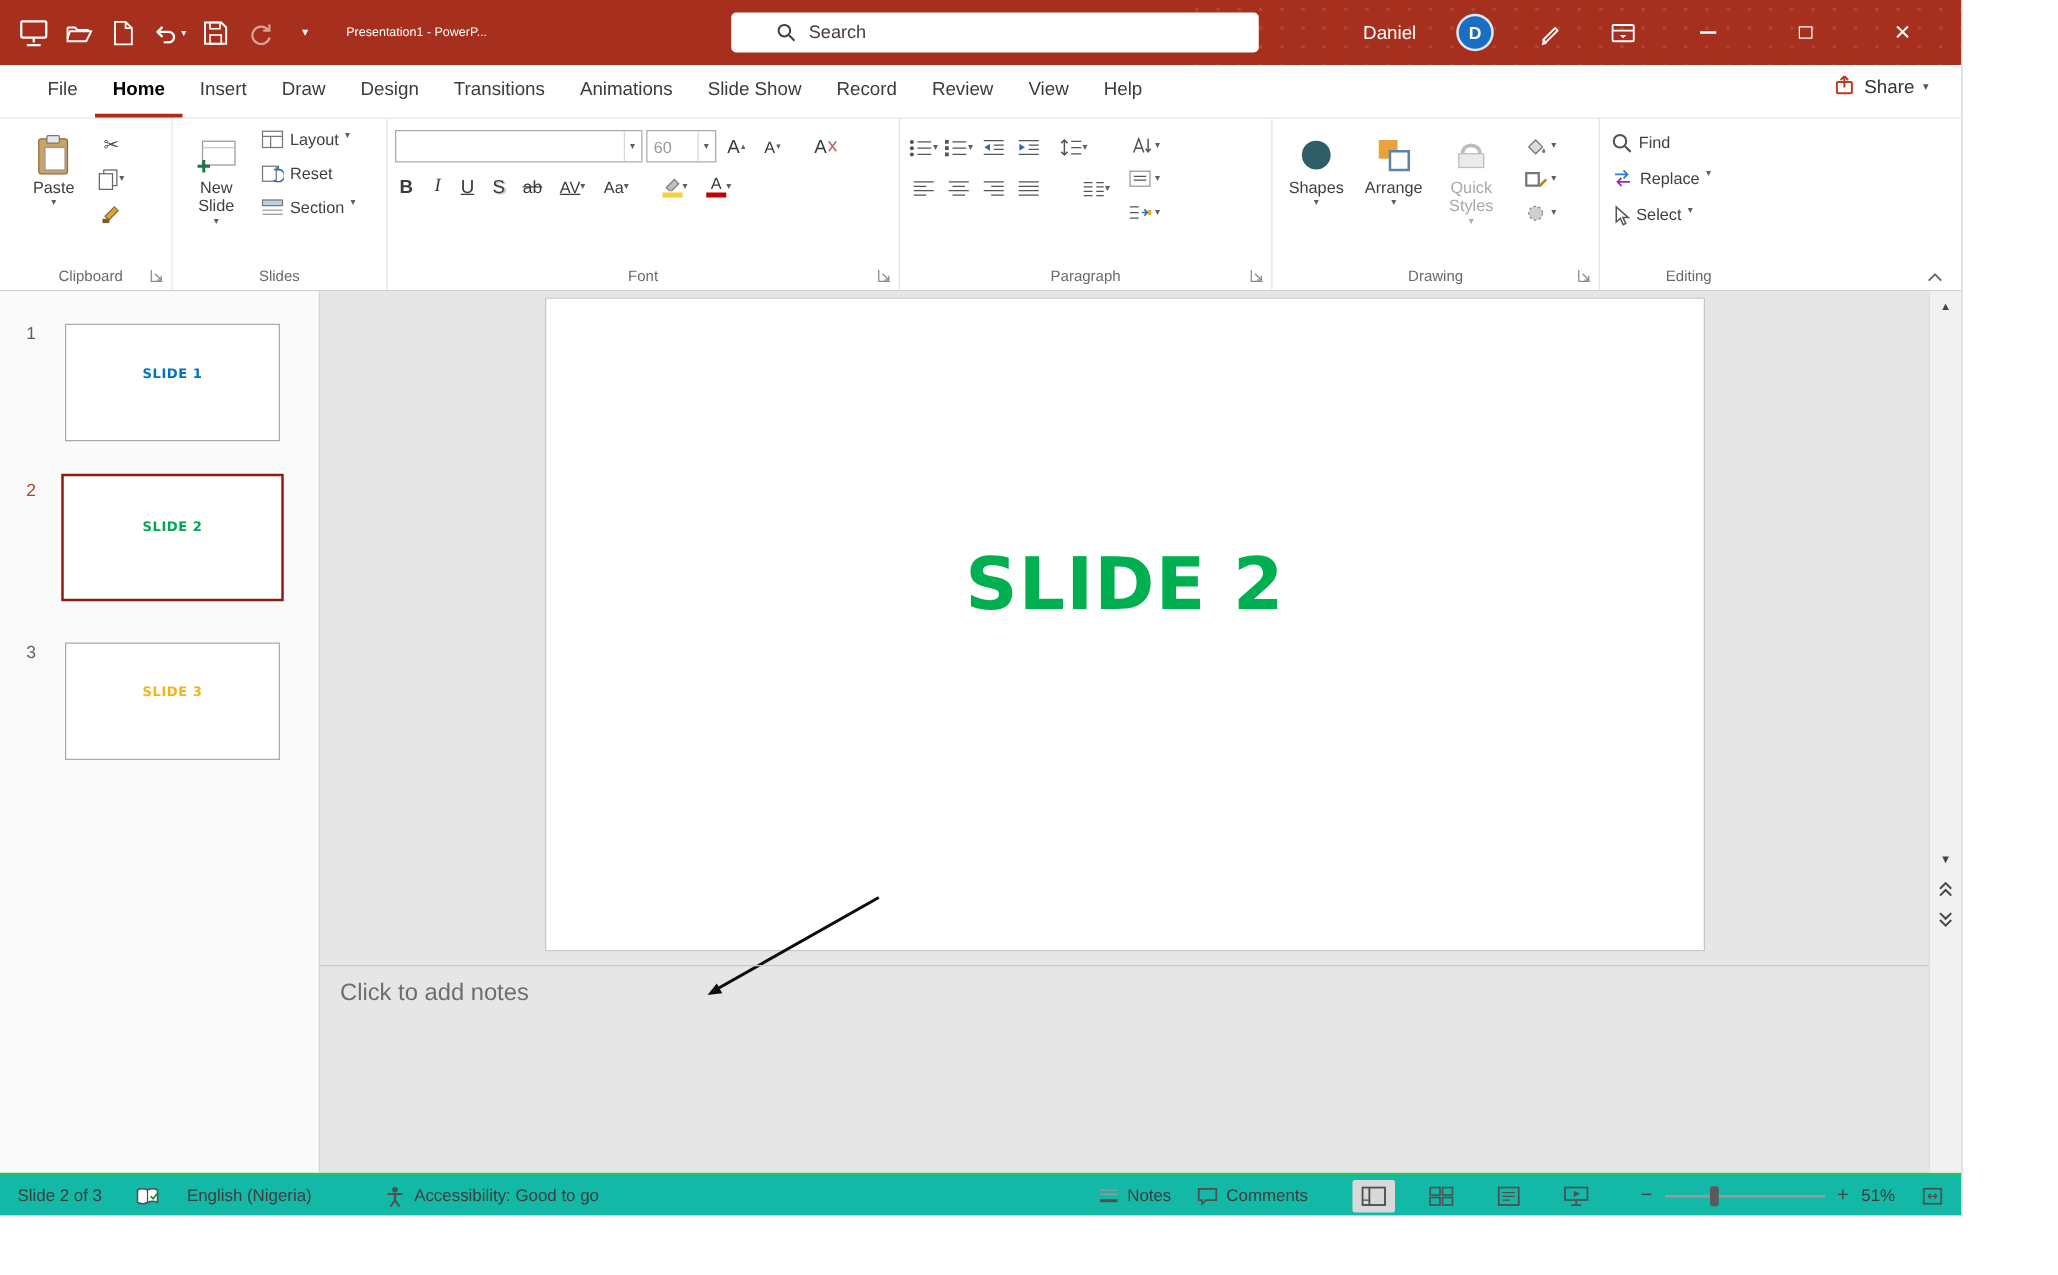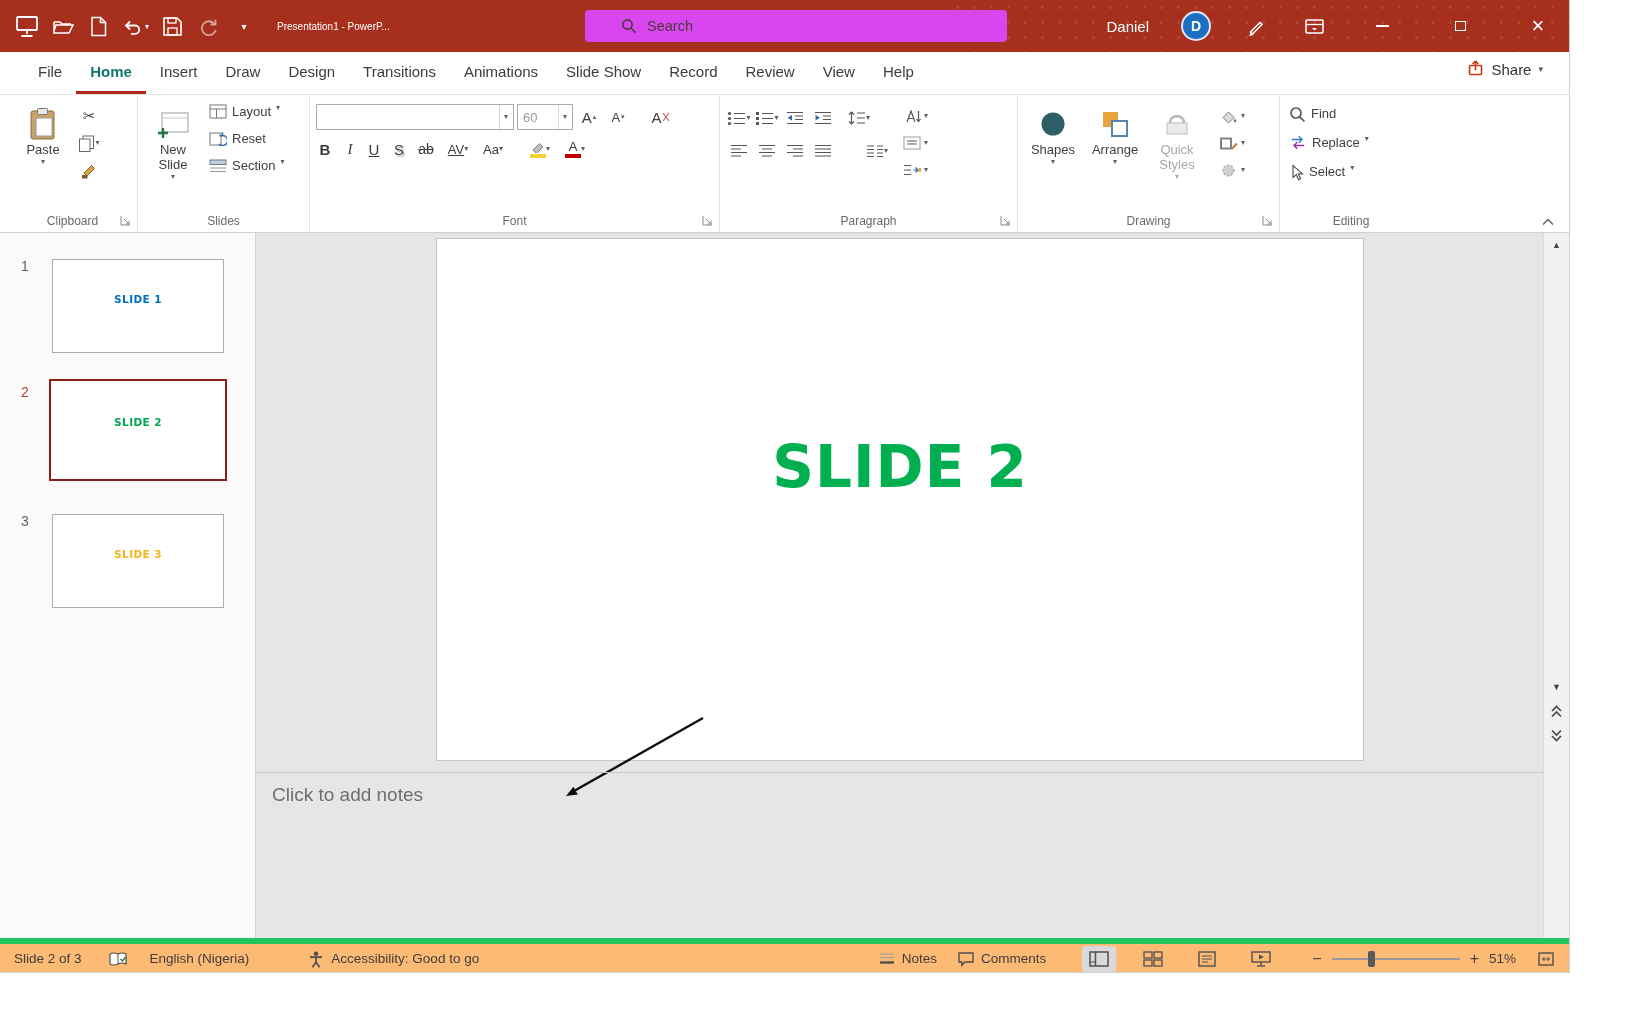--- a/index.html
+++ b/index.html
@@ -8,37 +8,37 @@
 
   
   .titlebar{position:relative;height:52px;background:#A6301D;color:#fff;display:flex;align-items:center}
   .tb-decor{position:absolute;right:0;top:0;width:620px;height:52px;opacity:.5;
     background-image:radial-gradient(circle,rgba(255,255,255,.22) 1.2px,transparent 1.8px);background-size:17px 15px}
   .qat{display:flex;align-items:center;gap:10px;padding-left:14px;z-index:2}
   .tb-icon{display:flex;align-items:center;justify-content:center;min-width:26px;height:30px;cursor:default}
   .tb-icon.dim{opacity:.55}
   .tb-chev{font-size:8px;margin-left:2px;color:#fff}
   .tb-title{margin-left:20px;font-size:10px;white-space:nowrap;z-index:2}
-  .searchbox{position:absolute;left:585px;top:10px;width:422px;height:32px;background:#d946ef;border-radius:4px;
+  .searchbox{position:absolute;left:585px;top:10px;width:422px;height:32px;background:#ffffff;border-radius:4px;
     display:flex;align-items:center;padding-left:36px;gap:10px;z-index:2}
   .s-icon{display:flex}
   .s-text{font-size:14.5px;color:#4a3b38}
-  .tb-right{position:absolute;right:0;top:0;height:52px;display:flex;align-items:center;gap:32px;padding-right:8px;z-index:2}
+  .tb-right{position:absolute;right:0;top:0;height:52px;display:flex;align-items:center;gap:32px;padding-right:24px;z-index:2}
   .tb-user{font-size:15px}
   .avatar{width:30px;height:30px;border-radius:50%;background:#1B6EC2;display:flex;align-items:center;justify-content:center;
     font-size:14px;font-weight:bold;border:2px solid rgba(255,255,255,.85)}
   .winctl{width:46px;height:52px;display:flex;align-items:center;justify-content:center;font-size:21px}
   .minbar{display:block;width:13px;height:2px;background:#fff}
   .maxbox{display:block;width:11px;height:10px;border:1.6px solid #fff}
   .winctl.close{font-size:22px;line-height:1}
 
   
   .tabrow{position:relative;height:43px;background:#fff;border-bottom:1px solid #E4E4E4;display:flex;align-items:stretch;padding-left:24px}
   .tab{display:flex;align-items:center;padding:0 14px;font-size:15px;color:#3c3c3c;border-bottom:3px solid transparent;cursor:default}
-  .tab.active{font-weight:bold;color:#0f766e;border-bottom-color:#B02A19}
+  .tab.active{font-weight:bold;color:#000000;border-bottom-color:#B02A19}
   .share{position:absolute;right:26px;top:7px;display:flex;align-items:center;gap:7px;font-size:15px;color:#333}
   .share .chev{font-size:9px;color:#555}
 
   
   .ribbon{position:relative;height:138px;background:#fff;border-bottom:1px solid #D2D2D2;display:flex;padding-left:8px}
   .rgroup{position:relative;border-right:1px solid #E5E5E5;display:flex;flex-direction:column;padding:5px 6px 22px}
   .g-label{position:absolute;bottom:4px;left:0;right:0;text-align:center;font-size:12px;color:#6a6a6a}
   .launcher{position:absolute;right:4px;bottom:4px;width:13px;height:13px;display:flex}
   .g-body{flex:1;display:flex;gap:4px}
   .bigbtn{width:58px;display:flex;flex-direction:column;align-items:center;padding-top:5px;font-size:13px;color:#3f3f3f;line-height:1.15;text-align:center}
@@ -84,21 +84,21 @@
   .annotation-text{position:absolute;left:452px;top:457px;font-size:27px;font-weight:bold;color:#0d0d0d;white-space:nowrap;
     font-family:"DejaVu Sans","Liberation Sans",sans-serif;letter-spacing:.2px}
   .annotation-arrow{position:absolute;left:296px;top:480px;pointer-events:none}
   .notes-divider{position:absolute;left:0;right:26px;top:539px;border-top:1px solid #C9C9C9}
   .notes-placeholder{position:absolute;left:16px;top:551px;font-size:19px;color:#6e6e6e}
   .vscroll{position:absolute;right:0;top:0;bottom:0;width:26px;background:#F2F1F1;border-left:1px solid #DDDDDD}
   .scr-btn{position:absolute;left:0;right:0;text-align:center;font-size:9px;color:#454545}
   .scr-svg{position:absolute;left:6px;display:flex}
 
   
-  .statusbar{height:35px;background:#fdba74;border-top:6px solid #22c55e;display:flex;align-items:center;
+  .statusbar{height:35px;background:#14b8a6;border-top:2px solid #22c55e;display:flex;align-items:center;
     font-size:13.5px;color:#3d3d3d;padding:0 14px;white-space:nowrap}
   .sb-item{display:flex;align-items:center;gap:6px}
   .sb-right{margin-left:auto;display:flex;align-items:center;gap:20px}
   .viewbtn{display:flex;align-items:center;justify-content:center;width:34px;height:26px;border-radius:2px}
   .viewbtn.active{background:#D9D9D9}
   .zoomwrap{display:flex;align-items:center;gap:10px}
   .zslider{position:relative;width:128px;height:2px;background:#9a9a9a}
   .zthumb{position:absolute;left:36px;top:-7px;width:7px;height:16px;background:#5a5a5a;border-radius:2px}
   .zsign{font-size:16px;color:#444}
   .zpct{width:38px;text-align:left}

